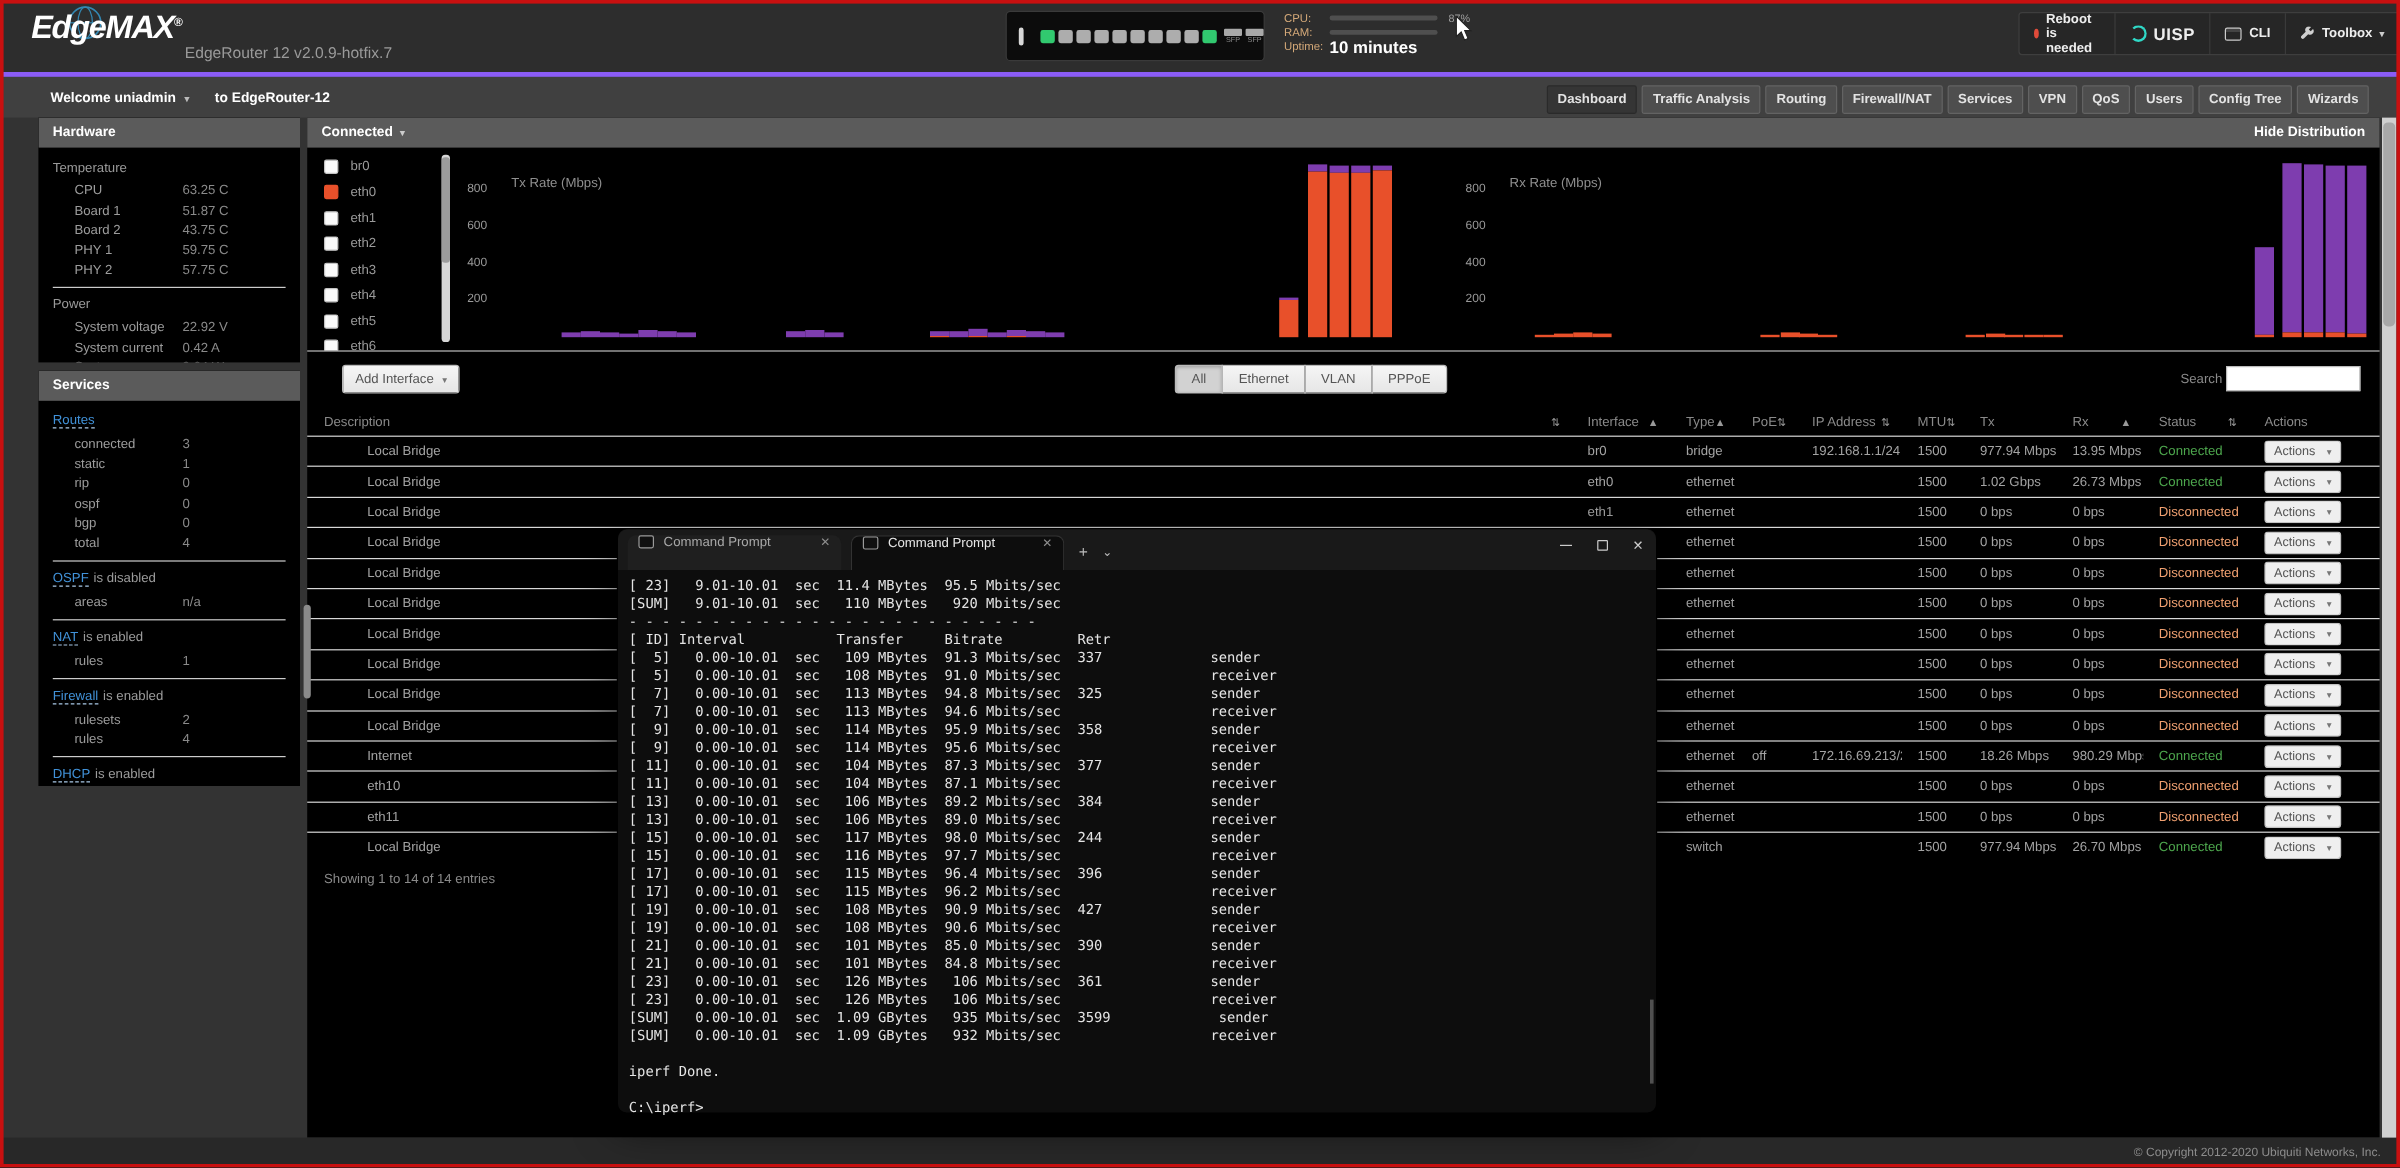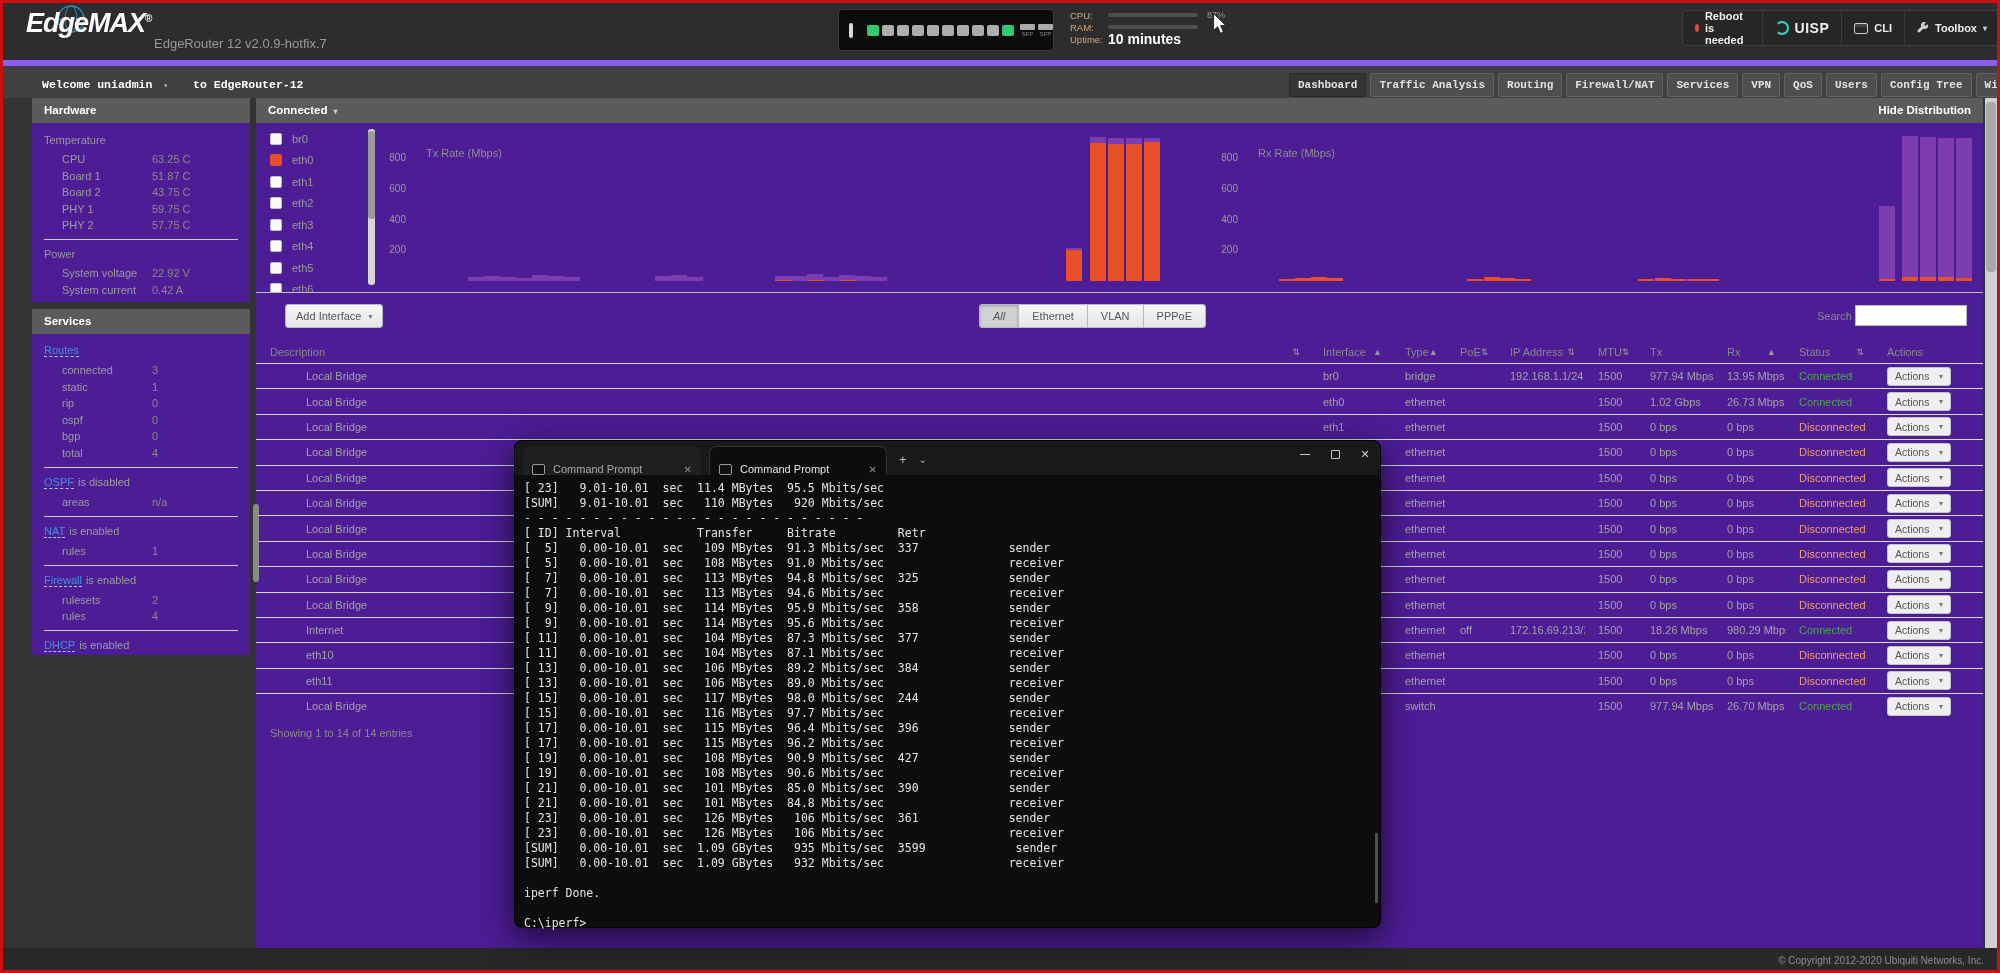--- a/index.html
+++ b/index.html
@@ -40,31 +40,31 @@
   .top-btn { display:flex; align-items:center; padding:0 12px; border-right:1px solid #3a3a3a;
              color:#eeeeee; font-size:11px; font-weight:bold; gap:6px; cursor:pointer; }
   .top-btn:last-child { border-right:none; }
   .reboot-dot { width:8px; height:8px; border-radius:50%; background:#e04b3a; }
   .uisp-logo { width:14px; height:14px; border-radius:50%; border:2.5px solid #2fd9c7; border-left-color:transparent; }
   .uisp-text { font-size:14px; letter-spacing:.5px; }
   .cli-icon { width:14px; height:11px; border:1px solid #cccccc; border-radius:2px; background:linear-gradient(#444 0 3px, transparent 3px); }
   .caret { font-size:8px; color:#cccccc; }
 
   
-  .welcome-bar { position:absolute; left:0; top:60px; width:2000px; height:38px; background:#404040; border-top:6px solid #8b5cf6;font-family:Liberation Mono, monospace; }
+  .welcome-bar { position:absolute; left:0; top:60px; width:2000px; height:38px; background:#404040; border-top:4px solid #8b5cf6; }
   .welcome-text { position:absolute; left:42px; top:12px; font-size:11.5px; color:#ffffff; font-weight:bold; }
   .welcome-text .caret { margin:0 4px; color:#bbbbbb; }
   .welcome-to { margin-left:14px; }
   #nav-tabs { position:absolute; left:1289px; top:7px; display:flex; gap:4px; }
   .tab { height:24px; line-height:22px; padding:0 8px; background:#4e4e4e; border:1px solid #636363;
          border-radius:2px; color:#e3e3e3; font-size:11px; font-weight:bold; cursor:pointer; white-space:nowrap; }
   .tab.active { background:#353535; border-color:#2a2a2a; }
 
   
-  .panel { position:absolute; background:#4c1d95; }
+  .panel { position:absolute; background:#000000; }
   .panel-header { height:25px; background:#5b5b5b; color:#ffffff; font-size:11.5px; font-weight:bold;
                   line-height:25px; padding:0 12px; display:flex; justify-content:space-between; }
 
   .sidebar-hardware { left:32px; top:98px; width:218px; height:204px; overflow:hidden; }
   .sidebar-services { left:32px; top:309px; width:218px; height:346px; overflow:hidden; }
   .side-body { padding:8px 12px 4px 12px; font-size:11px; }
   .side-heading { color:#9a9a9a; margin:3px 0 7px 0; }
   .side-row { display:flex; margin:0 0 4.5px 18px; line-height:12px; }
   .side-row .lbl { width:90px; color:#9c9c9c; }
   .side-row .val { color:#8a8a8a; }
@@ -97,21 +97,21 @@
   .seg { width:16px; }
 
   .iface-toolbar { position:relative; height:47px; }
   .btn { background:linear-gradient(#f5f5f5,#e6e6e6); border:1px solid #b9b9b9; border-radius:3px;
          color:#555555; font-size:11px; height:24px; display:inline-flex; align-items:center; gap:7px;
          padding:0 10px; cursor:pointer; }
   .add-iface { position:absolute; left:29px; top:11px; }
   #filter-group { position:absolute; left:723px; top:11px; display:flex; }
   .filter-btn { background:linear-gradient(#f5f5f5,#e6e6e6); border:1px solid #b9b9b9; margin-left:-1px;
                 height:24px; padding:0 13px; font-size:11px; color:#555555; display:flex; align-items:center; cursor:pointer; }
-  .filter-btn:first-child { border-radius:3px 0 0 3px; margin-left:0;font-style:italic; }
+  .filter-btn:first-child { border-radius:3px 0 0 3px; margin-left:0; }
   .filter-btn:last-child { border-radius:0 3px 3px 0; }
   .filter-btn.active { background:#d2d2d2; box-shadow:inset 0 1px 3px rgba(0,0,0,.25); }
   .search-label { position:absolute; left:1561px; top:17px; font-size:11px; color:#8a8a8a; }
   .search-input { position:absolute; left:1599px; top:12px; width:112px; height:21px; border:1px solid #bbbbbb; background:#ffffff; }
 
   .iface-table { position:relative; font-size:11px; }
   .tgrid { display:grid; grid-template-columns:1040px 82px 55px 50px 88px 52px 77px 72px 88px 97px; padding-left:14px; align-items:center; }
   .table-header { height:23px; color:#8a8a8a; }
   .th { display:flex; justify-content:space-between; align-items:center; padding:0 10px 0 13px; cursor:pointer; }
   .th:first-child { padding-left:0; }
@@ -130,21 +130,21 @@
 
   
   .page-footer { position:absolute; left:0; bottom:0; width:2000px; height:25px; background:#282828; }
   .copyright { position:absolute; right:16px; top:0; line-height:25px; font-size:10px; color:#8d8d8d; }
 
   
   .term-window { position:absolute; left:514px; top:440px; width:867px; height:488px; background:#0d0d0d;
                  border:1px solid #000; border-radius:8px; box-shadow:0 10px 34px rgba(0,0,0,.65); z-index:50; }
   .term-titlebar { height:34px; background:#191919; border-radius:8px 8px 0 0; display:flex; align-items:flex-end; }
   #term-tabs { display:flex; align-items:flex-end; }
-  .term-tab { width:178px; height:29px; margin-left:8px; border-radius:7px 7px 0 0; display:flex; align-items:flex-end;
+  .term-tab { width:178px; height:29px; margin-left:8px; border-radius:7px 7px 0 0; display:flex; align-items:flex-start;
               padding:0 9px; gap:8px; font-size:11px; cursor:pointer; }
   .term-tab.inactive { background:#1f1f1f; color:#a8a8a8; }
   .term-tab.active { background:#0d0d0d; border:1px solid #323232; border-bottom:none; color:#e6e6e6; }
   .cmd-icon { width:13px; height:11px; background:#101010; border:1px solid #9a9a9a; border-radius:2px; flex:0 0 13px; }
   .tab-close { margin-left:auto; font-size:10px; color:#8f8f8f; }
   .term-newtab { display:flex; align-items:center; gap:12px; margin:0 0 8px 12px; color:#bbbbbb; font-size:13px; }
   .term-newtab span { cursor:pointer; }
   .nt-chevron { font-size:10px; }
   .term-controls { margin-left:auto; display:flex; align-self:flex-start; }
   .tc { width:30px; height:27px; display:flex; align-items:center; justify-content:center; color:#cccccc; cursor:pointer; font-size:11px; }

